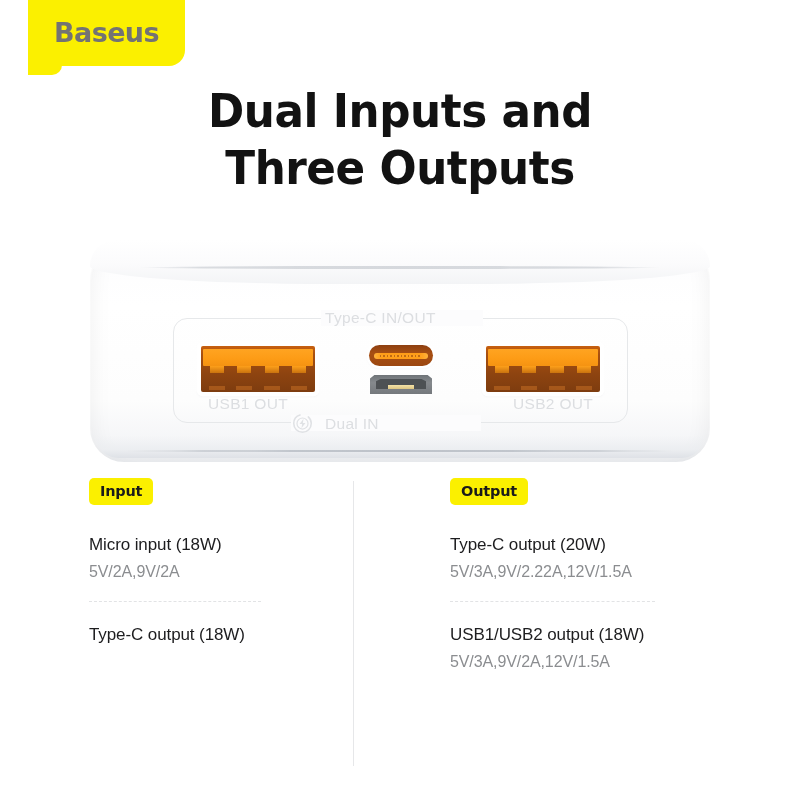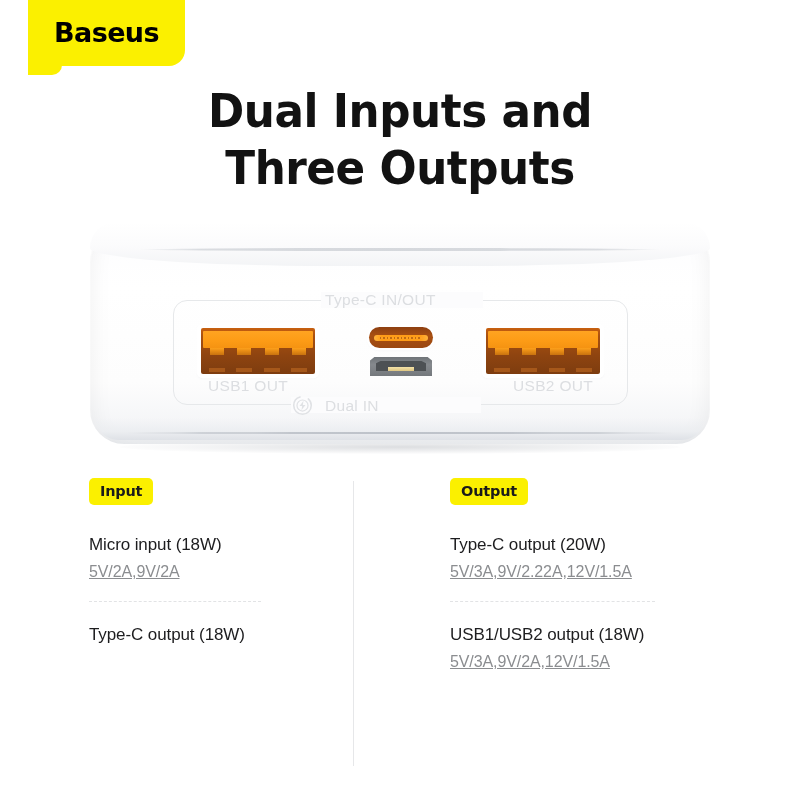--- a/index.html
+++ b/index.html
@@ -37,21 +37,21 @@
     width: 34px;
     height: 10px;
     background: #fbf000;
     border-radius: 0 0 12px 0;
   }
   .brand-text {
     font-family: "DejaVu Sans", sans-serif;
     font-weight: bold;
     font-size: 27px;
     letter-spacing: -0.6px;
-    color: #000000;
+    color: #737373;
     margin-top: 4px;
   }
 
   
   .headline {
     position: absolute;
     left: 0;
     top: 82px;
     width: 800px;
     text-align: center;
@@ -69,21 +69,21 @@
   .product-stage {
     position: absolute;
     left: 0;
     top: 212px;
     width: 800px;
     height: 260px;
   }
   .powerbank {
     position: absolute;
     left: 90px;
-    top: 10px;
+    top: 28px;
     width: 620px;
     height: 222px;
     border-radius: 40px 40px 34px 34px;
     background:
       linear-gradient(to bottom,
         #f2f3f5 0%,
         #fdfdfe 7%,
         #ffffff 30%,
         #fdfdfd 72%,
         #f4f5f7 92%,
@@ -364,21 +364,20 @@
     letter-spacing: -0.1px;
     white-space: nowrap;
   }
   .spec-value {
     font-family: "Liberation Sans", sans-serif;
     font-size: 16px;
     color: #8b8d90;
     letter-spacing: -0.1px;
     margin-top: 8px;
     white-space: nowrap;
-    text-decoration: underline;
   }
   .spec-dash {
     margin-top: 20px;
     margin-bottom: 2px;
     height: 1px;
     border-top: 1px dashed #e2e3e5;
   }
   .spec-dash.w-short { width: 172px; }
   .spec-dash.w-long { width: 205px; }
 </style>

